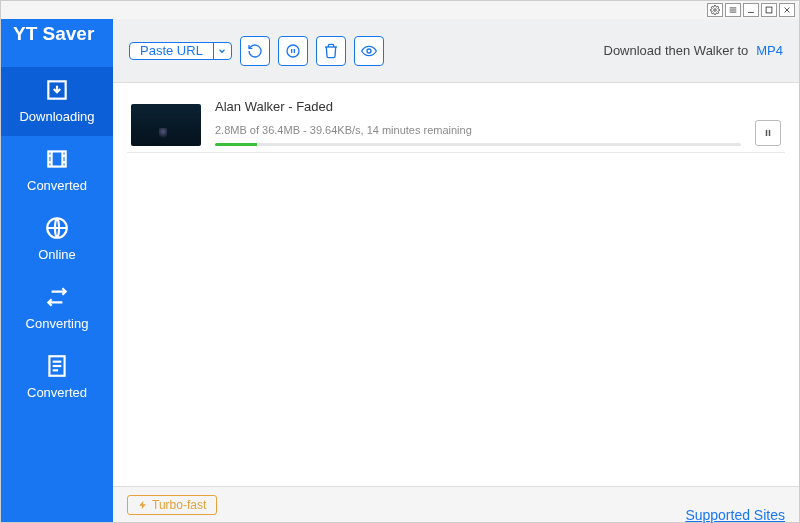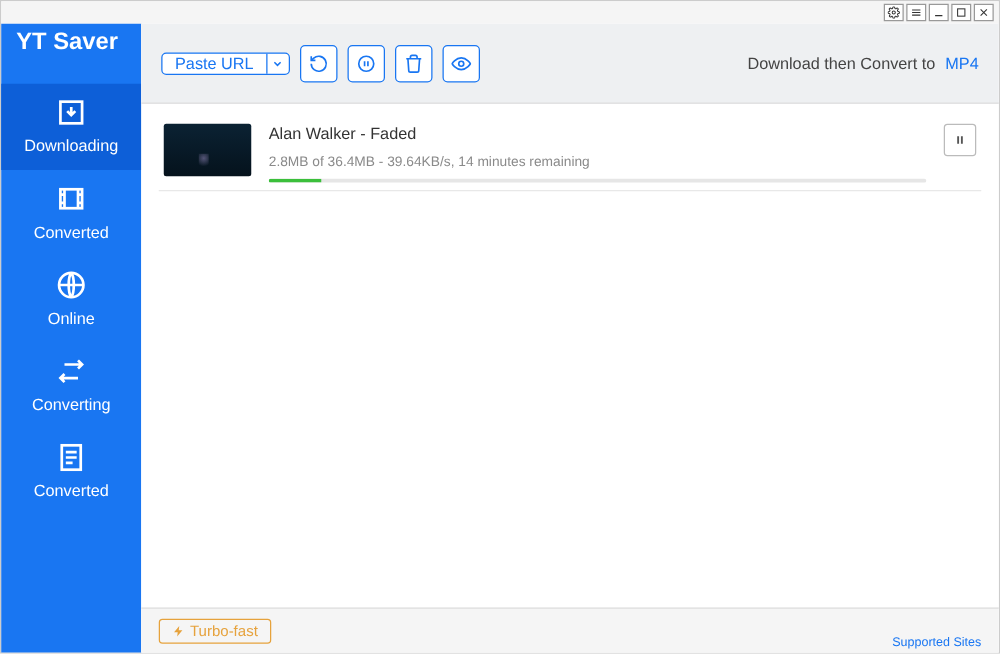--- a/index.html
+++ b/index.html
@@ -18,34 +18,34 @@
 .toolbar { height: 64px; background: #eef0f2; display: flex; align-items: center; padding: 0 16px; border-bottom: 1px solid #ddd; }
 .paste-btn { display: flex; align-items: center; border: 1px solid #1976f2; border-radius: 4px; height: 18px; color: #1976f2; background: #fff; cursor: pointer; }
 .paste-btn .lbl { padding: 0 10px; font-size: 13px; }
 .paste-btn .drop { width: 18px; height: 100%; border-left: 1px solid #1976f2; display: flex; align-items: center; justify-content: center; }
 .icon-btn { width: 30px; height: 30px; border: 1px solid #1976f2; border-radius: 4px; background: #fff; color: #1976f2; display: flex; align-items: center; justify-content: center; margin-left: 8px; cursor: pointer; }
 .icon-btn svg { width: 16px; height: 16px; }
 .spacer { flex: 1; }
 .convert-label { color: #444; font-size: 13px; margin-right: 8px; }
 .format-link { color: #1976f2; cursor: pointer; font-size: 13px; }
 .list { flex: 1; overflow: auto; padding: 10px 14px; }
-.item { display: flex; align-items: flex-start; padding: 6px 4px; border-bottom: 1px solid #e8e8e8; gap: 14px; }
+.item { display: flex; align-items: flex-end; padding: 6px 4px; border-bottom: 1px solid #e8e8e8; gap: 14px; }
 .thumb { width: 70px; height: 42px; background: linear-gradient(180deg,#0b2233 0%,#05121c 100%); border-radius: 2px; position: relative; }
 .thumb::after { content:""; position:absolute; left:28px; bottom:6px; width:8px; height:12px; background: radial-gradient(circle at 50% 30%, #557, transparent 70%); }
 .info { flex: 1; }
 .title { color: #333; font-size: 13px; margin-bottom: 10px; }
 .status { color: #8a8a8a; font-size: 11px; margin-bottom: 7px; }
 .prog { width: 100%; height: 3px; background: #e6e6e6; border-radius: 2px; overflow: hidden; }
 .prog-fill { height: 100%; background: #3bbf3b; width: 8%; }
 .pause-item { width: 26px; height: 26px; border: 1px solid #bbb; border-radius: 3px; display: flex; align-items: center; justify-content: center; cursor: pointer; color: #555; }
 .pause-item svg { width: 12px; height: 12px; }
 .footer { height: 36px; background: #f5f5f5; border-top: 1px solid #ddd; display: flex; align-items: center; padding: 0 14px; }
 .turbo { border: 1px solid #e6a23c; color: #e6a23c; font-size: 12px; padding: 2px 10px; border-radius: 3px; display: flex; align-items: center; gap: 4px; cursor: pointer; }
 .turbo svg { width: 10px; height: 10px; }
-.sites-link { color: #1976f2; font-size: 10px; cursor: pointer; margin-top: 20px; }
+.sites-link { color: #1976f2; text-decoration: underline; font-size: 14px; cursor: pointer; margin-top: 20px; }
 </style>
 </head>
 <body>
 
 <div class="app">
   <div class="titlebar">
     <div class="tb-btn">
         <svg viewBox="0 0 24 24" fill="none" stroke="currentColor" stroke-width="2">
           <circle cx="12" cy="12" r="3"></circle>
           <path d="M19.4 15a1.7 1.7 0 0 0 .3 1.8l.1.1a2 2 0 1 1-2.8 2.8l-.1-.1a1.7 1.7 0 0 0-1.8-.3 1.7 1.7 0 0 0-1 1.5V21a2 2 0 1 1-4 0v-.1a1.7 1.7 0 0 0-1-1.5 1.7 1.7 0 0 0-1.8.3l-.1.1a2 2 0 1 1-2.8-2.8l.1-.1a1.7 1.7 0 0 0 .3-1.8 1.7 1.7 0 0 0-1.5-1H3a2 2 0 1 1 0-4h.1a1.7 1.7 0 0 0 1.5-1 1.7 1.7 0 0 0-.3-1.8l-.1-.1a2 2 0 1 1 2.8-2.8l.1.1a1.7 1.7 0 0 0 1.8.3H9a1.7 1.7 0 0 0 1-1.5V3a2 2 0 1 1 4 0v.1a1.7 1.7 0 0 0 1 1.5 1.7 1.7 0 0 0 1.8-.3l.1-.1a2 2 0 1 1 2.8 2.8l-.1.1a1.7 1.7 0 0 0-.3 1.8V9a1.7 1.7 0 0 0 1.5 1H21a2 2 0 1 1 0 4h-.1a1.7 1.7 0 0 0-1.5 1z"></path>
@@ -151,21 +151,21 @@
               <path d="M19 6l-1 14a2 2 0 0 1-2 2H8a2 2 0 0 1-2-2L5 6m3 0V4a2 2 0 0 1 2-2h4a2 2 0 0 1 2 2v2"></path>
             </svg>
           </div>
         <div class="icon-btn">
             <svg viewBox="0 0 24 24" fill="none" stroke="currentColor" stroke-width="2">
               <path d="M1 12s4-7 11-7 11 7 11 7-4 7-11 7S1 12 1 12z"></path>
               <circle cx="12" cy="12" r="3"></circle>
             </svg>
           </div>
         <div class="spacer"></div>
-        <span class="convert-label">Download then Convert to</span>
+        <span class="convert-label">Download then Walker to</span>
         <span class="format-link">MP4</span>
       </div>
 
       <div class="list">
         <div class="item">
           <div class="thumb"></div>
           <div class="info">
             <div class="title">Alan Walker - Faded</div>
             <div class="status">2.8MB of 36.4MB - 39.64KB/s, 14 minutes remaining</div>
             <div class="prog">

